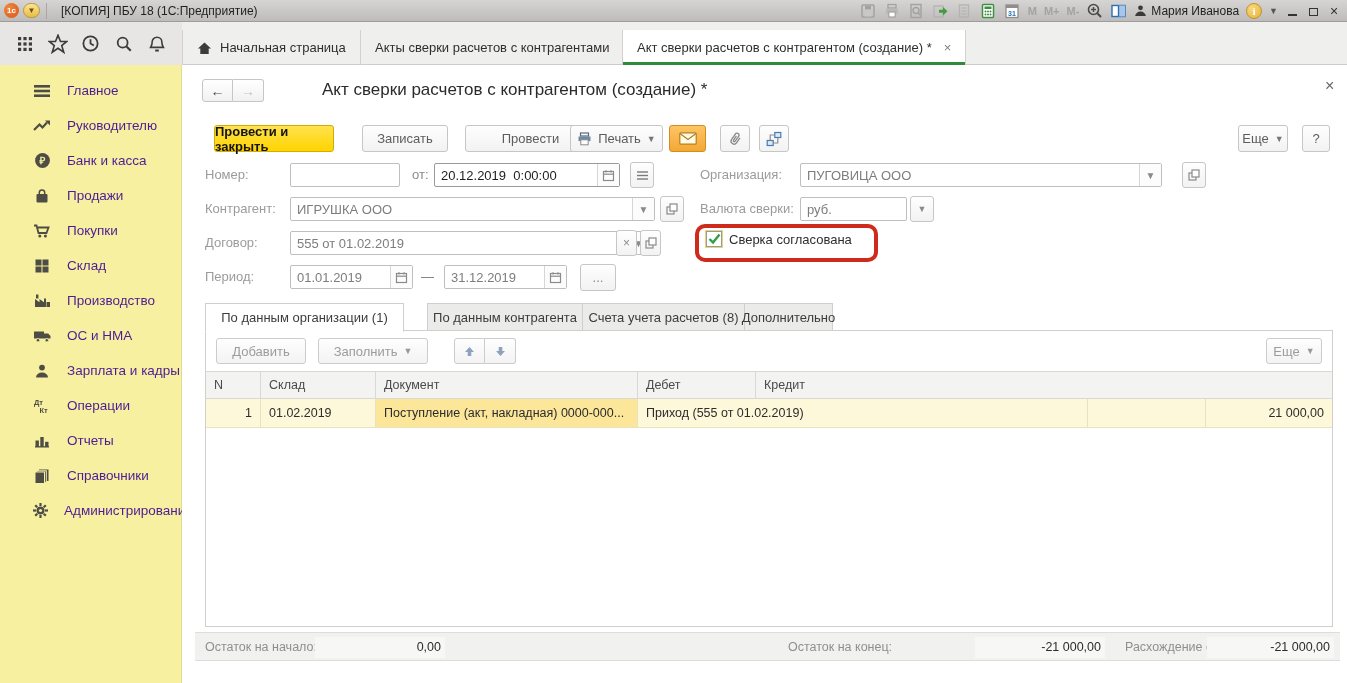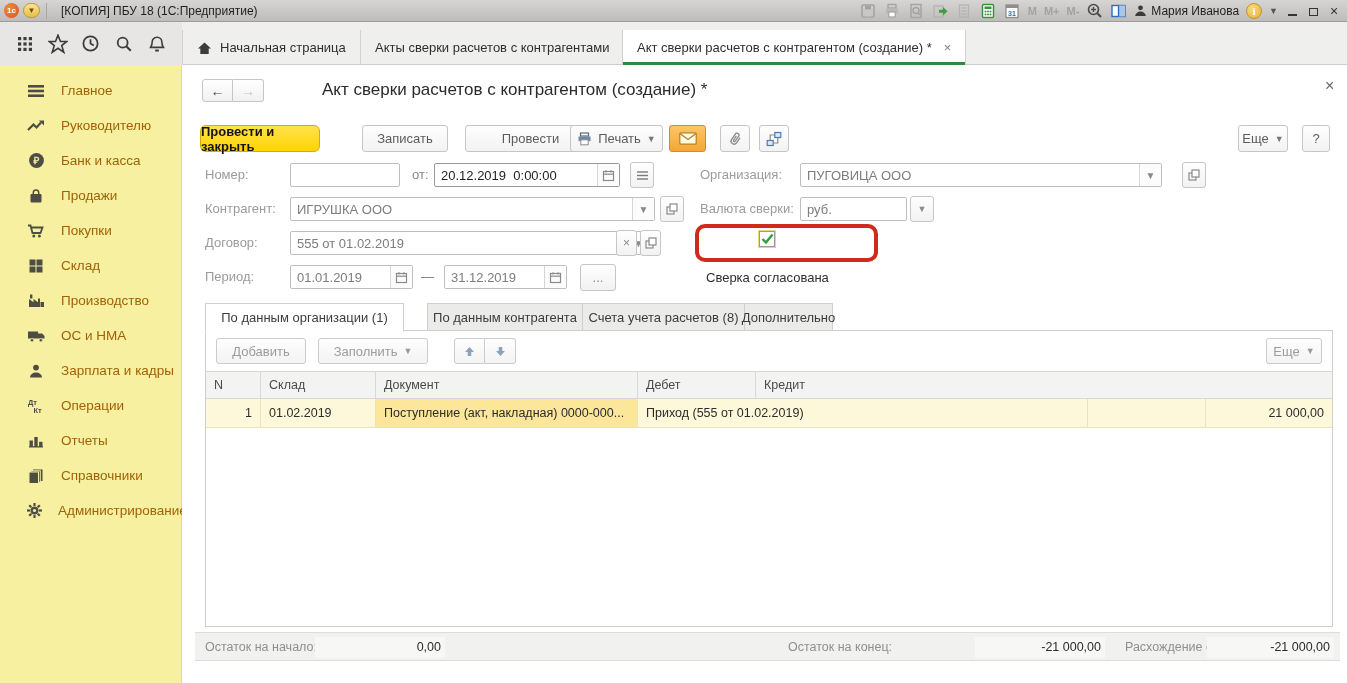--- a/index.html
+++ b/index.html
@@ -33,22 +33,22 @@
     display:flex; align-items:center; justify-content:space-around; padding:0 8px; }
   .strip-ico { width:26px; height:26px; display:flex; align-items:center; justify-content:center; cursor:pointer; color:#3c3c3c; }
   .tab { position:absolute; top:8px; height:35px; display:flex; align-items:center; gap:8px; padding:0 14px;
     font-size:13px; color:#2f2f2f; border-left:1px solid #d2d1d0; cursor:pointer; }
   .tab .x { color:#7e7e7e; font-size:13px; margin-left:4px; cursor:pointer; }
   .tab.active { background:#fff; border-left:1px solid #d2d1d0; border-right:1px solid #d2d1d0; }
   .tab.active::after { content:""; position:absolute; left:0; right:0; bottom:0; height:3px; background:#2f8b3c; }
 
   
   .sidebar { position:absolute; left:0; top:65px; width:182px; height:618px; background:#f7f0a0; border-right:1px solid #e3dc8d; }
-  .side-item { height:35px; display:flex; align-items:center; padding-left:26px; gap:15px; cursor:pointer;
-    font-size:13.5px; color:#a16207; margin-top:0; }
+  .side-item { height:35px; display:flex; align-items:center; padding-left:14px; gap:15px; cursor:pointer;
+    font-size:13.5px; color:#4c1d95; margin-top:0;margin-left:18px; }
   .side-item:first-child { margin-top:8px; }
   .side-ico { width:20px; height:18px; display:flex; align-items:center; justify-content:center; }
 
   
   .content { position:absolute; left:182px; top:65px; width:1165px; height:618px; background:#fff; }
 
   .navpair { position:absolute; left:20px; top:14px; display:flex; }
   .navbtn { width:31px; height:23px; background:linear-gradient(#fff,#f1f1f1); border:1px solid #c6c6c6;
     display:flex; align-items:center; justify-content:center; font-size:14px; cursor:pointer; }
   .navbtn.back { border-radius:3px 0 0 3px; color:#444; }
@@ -71,21 +71,21 @@
     font:13px "Liberation Sans",sans-serif; color:#7d7d7d; }
   .fieldbox input.dark { color:#1e1e1e; }
   .seg { width:22px; display:flex; align-items:center; justify-content:center; border-left:1px solid #d6d6d6;
     color:#8a8a8a; font-size:10px; cursor:pointer; background:#fcfcfc; }
   .minibtn { position:absolute; width:24px; height:26px; border:1px solid #c6c6c6; border-radius:3px;
     background:linear-gradient(#fefefe,#f2f2f2); display:flex; align-items:center; justify-content:center;
     color:#8a8a8a; font-size:11px; cursor:pointer; }
 
   .annotation { position:absolute; left:513px; top:159px; width:183px; height:38px;
     border:4px solid #ce2b1d; border-radius:10px; pointer-events:none; }
-  .chkwrap { position:absolute; left:524px; top:166px; display:flex; align-items:center; gap:23px; cursor:pointer;flex-direction:column; }
+  .chkwrap { position:absolute; left:524px; top:166px; display:flex; align-items:center; gap:7px; cursor:pointer; }
   .chkbox { width:16px; height:16px; background:#fff; border:1px solid #9a9a9a; outline:1px solid #e6d57a;
     display:flex; align-items:center; justify-content:center; }
   .chklbl { font-size:13px; color:#2e2e2e; }
 
   .itab { position:absolute; top:238px; height:28px; background:#eceueb; background:#ebebea;
     border:1px solid #cfcfce; display:flex; align-items:center; justify-content:center;
     font-size:13px; color:#3c3c3c; cursor:pointer; }
   .itab.active { background:#fff; border-bottom:1px solid #fff; z-index:3; height:29px; }
 
   .panel { position:absolute; left:23px; top:265px; width:1128px; height:297px; border:1px solid #cfcfce; background:#fff; }
@@ -431,21 +431,21 @@
 
 <div class="content">
 
   <div class="navpair">
     <div class="navbtn back">←</div>
     <div class="navbtn fwd">→</div>
   </div>
   <div class="form-title">Акт сверки расчетов с контрагентом (создание) *</div>
   <div class="form-close">×</div>
 
-  <div class="btn primary" style="left:18px; top:60px; width:120px;border-radius:6px;">
+  <div class="btn primary" style="left:32px; top:60px; width:120px;">
     <span>Провести и закрыть</span>
   </div>
   <div class="btn" style="left:180px; top:60px; width:86px;">
     <span>Записать</span>
   </div>
   <div class="btn" style="left:283px; top:60px; width:112px;padding-left:19px;">
     <span>Провести</span>
   </div>
   <div class="btn" style="left:388px; top:60px; width:93px;">
     <span>

